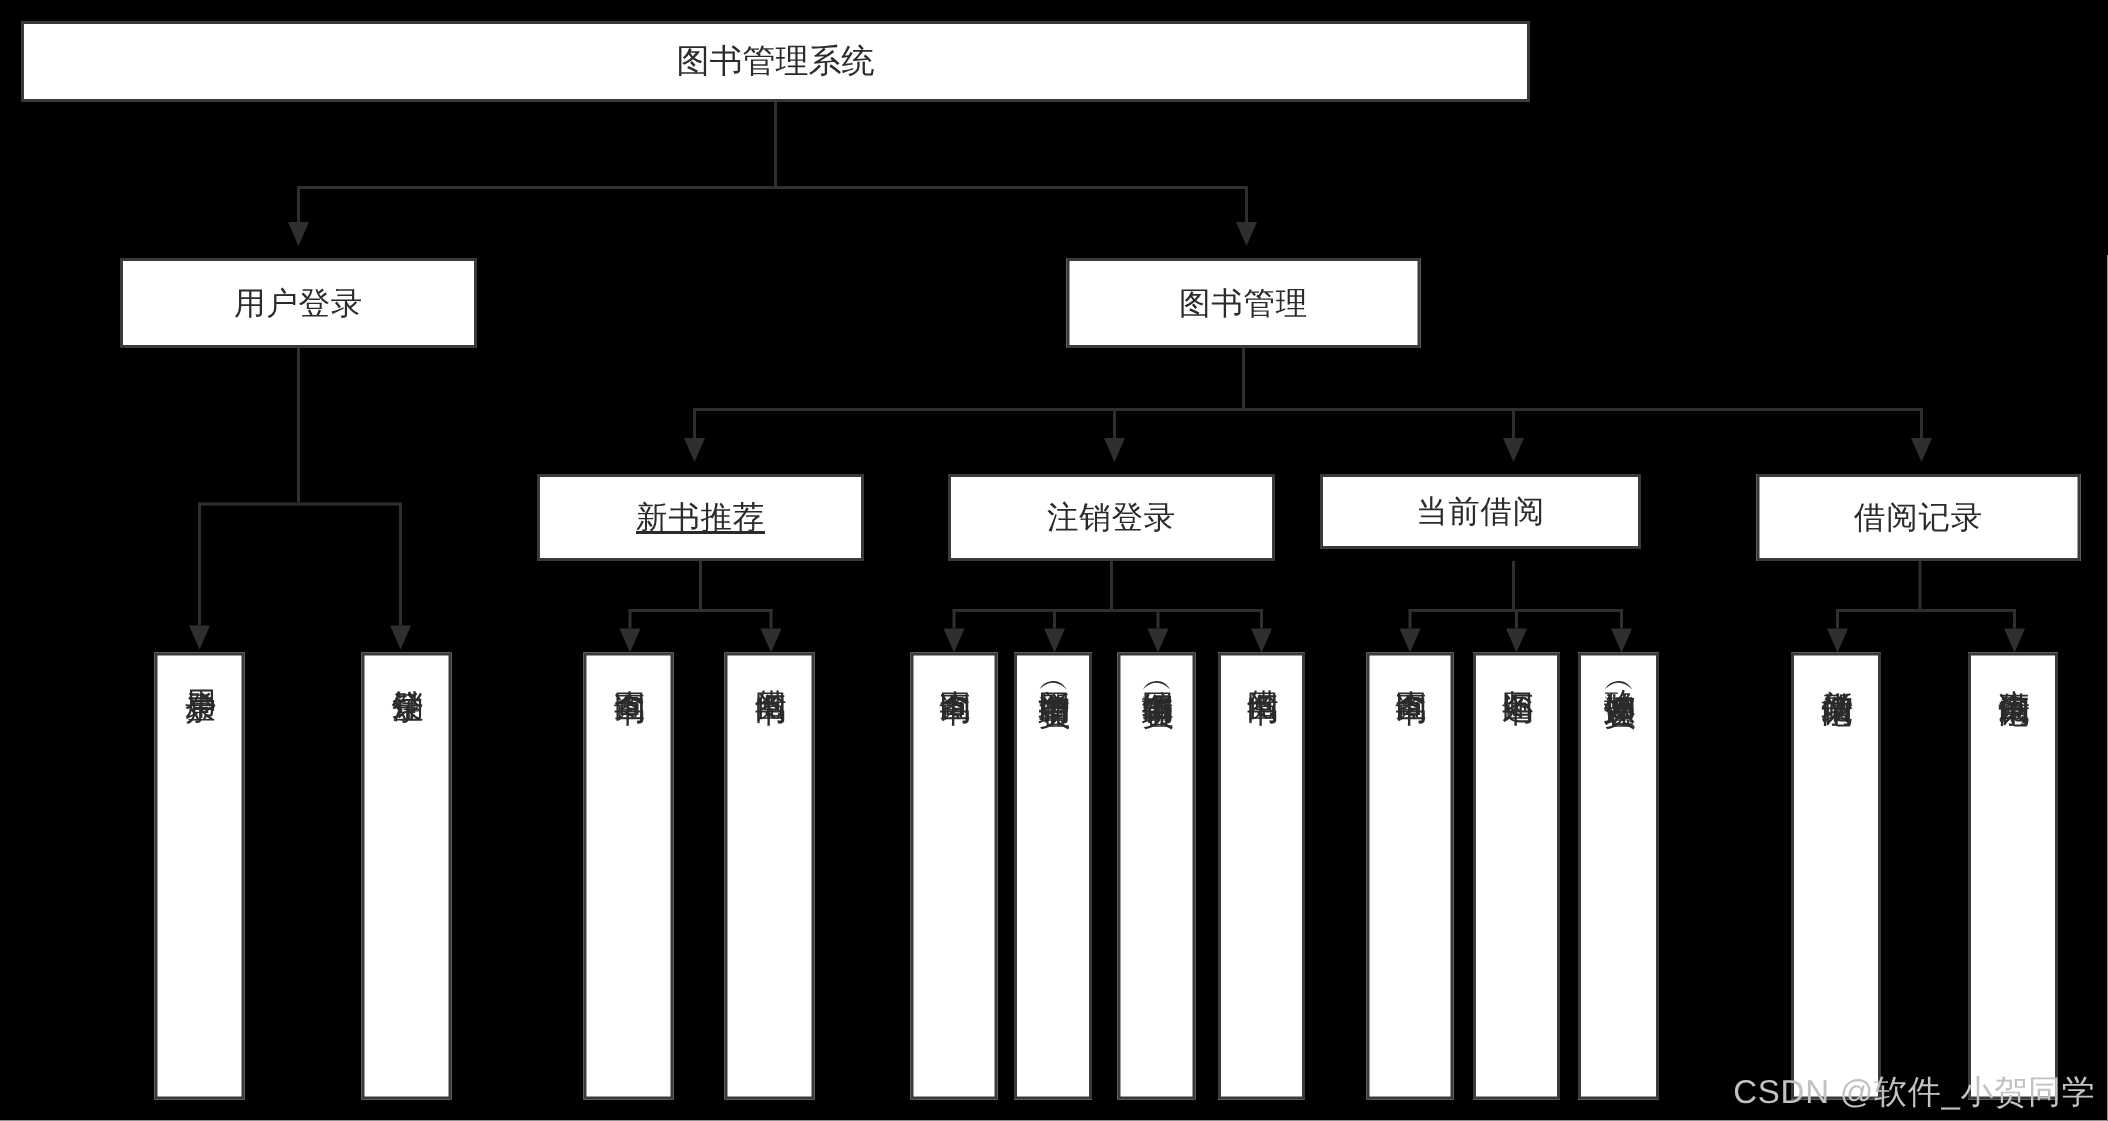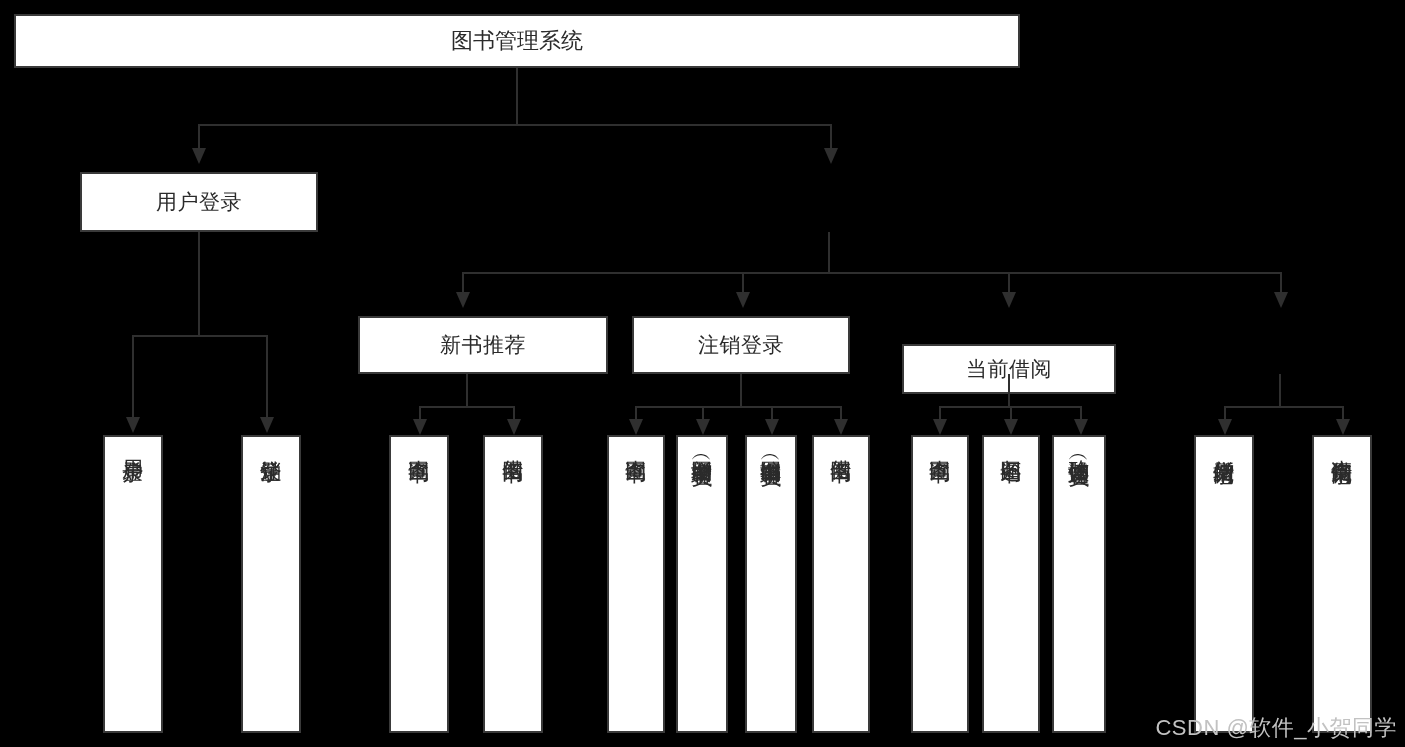--- a/index.html
+++ b/index.html
@@ -86,48 +86,54 @@
 
   <div class="conn h" style="left:198px; top:124px; width:634px;"></div>
 
   <div class="conn v" style="left:198px; top:124px; height:24px;"></div>
   <div class="arrow" style="left:192px; top:148px;"></div>
   <div class="conn v" style="left:830px; top:124px; height:24px;"></div>
   <div class="arrow" style="left:824px; top:148px;"></div>
 
   <div class="node h" style="left:80px; top:172px; width:238px; height:60px;">
     <span>用户登录</span>
+  </div>
+  <div class="node h" style="left:711px; top:172px; width:236px; height:60px;">
+    <span>图书管理</span>
   </div>
 
   <div class="conn v" style="left:198px; top:232px; height:103px;"></div>
   <div class="conn h" style="left:132px; top:335px; width:134px;"></div>
   <div class="conn v" style="left:132px; top:335px; height:82px;"></div>
   <div class="arrow" style="left:126px; top:417px;"></div>
   <div class="conn v" style="left:266px; top:335px; height:82px;"></div>
   <div class="arrow" style="left:260px; top:417px;"></div>
 
   <div class="conn v" style="left:828px; top:232px; height:40px;"></div>
   <div class="conn h" style="left:462px; top:272px; width:818px;"></div>
   <div class="conn v" style="left:462px; top:272px; height:20px;"></div>
   <div class="arrow" style="left:456px; top:292px;"></div>
   <div class="conn v" style="left:742px; top:272px; height:20px;"></div>
   <div class="arrow" style="left:736px; top:292px;"></div>
   <div class="conn v" style="left:1008px; top:272px; height:20px;"></div>
   <div class="arrow" style="left:1002px; top:292px;"></div>
   <div class="conn v" style="left:1280px; top:272px; height:20px;"></div>
   <div class="arrow" style="left:1274px; top:292px;"></div>
 
-  <div class="node h" style="left:358px; top:316px; width:250px; height:58px;">
+  <div class="node h" style="left:358px; top:316px; width:218px; height:58px;text-decoration:underline;">
     <span>新书推荐</span>
   </div>
   <div class="node h" style="left:632px; top:316px; width:218px; height:58px;">
     <span>注销登录</span>
   </div>
-  <div class="node h" style="left:902px; top:316px; width:214px; height:50px;margin-top:28px;">
+  <div class="node h" style="left:880px; top:316px; width:214px; height:50px;">
     <span>当前借阅</span>
+  </div>
+  <div class="node h" style="left:1171px; top:316px; width:216px; height:58px;">
+    <span>借阅记录</span>
   </div>
 
   <div class="conn v" style="left:466px; top:374px; height:32px;"></div>
   <div class="conn h" style="left:419px; top:406px; width:96px;"></div>
   <div class="conn v" style="left:419px; top:406px; height:13px;"></div>
   <div class="arrow" style="left:413px; top:419px;"></div>
   <div class="conn v" style="left:513px; top:406px; height:13px;"></div>
   <div class="arrow" style="left:507px; top:419px;"></div>
 
   <div class="conn v" style="left:740px; top:374px; height:32px;"></div>

